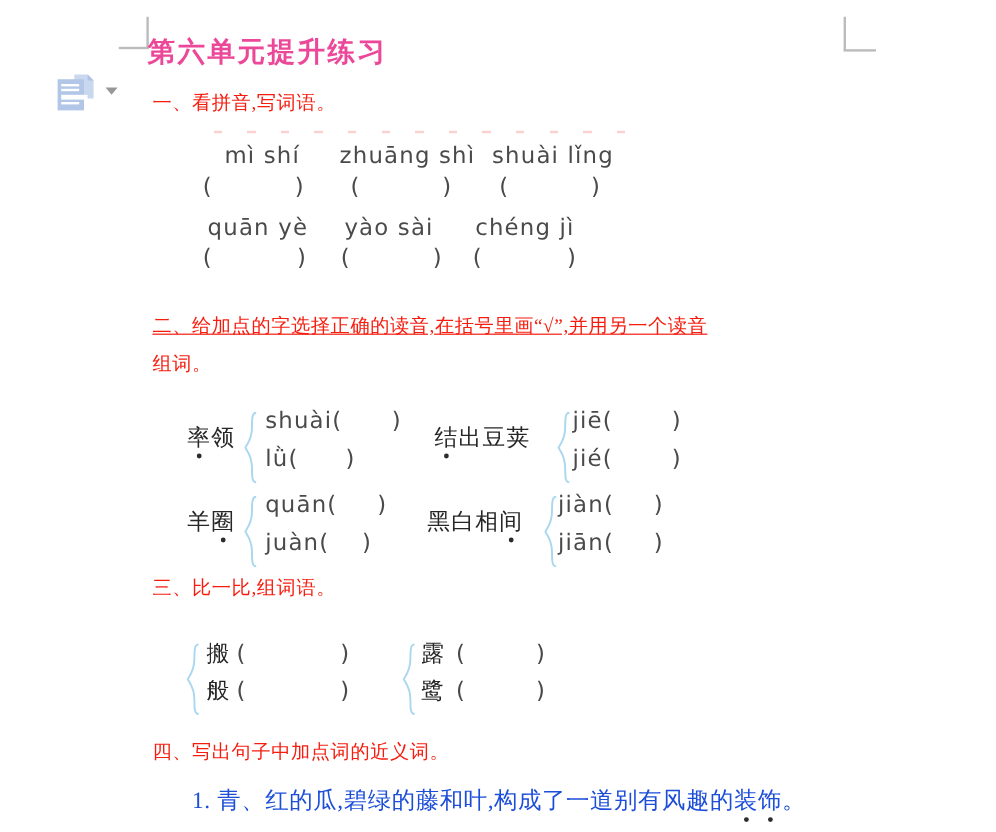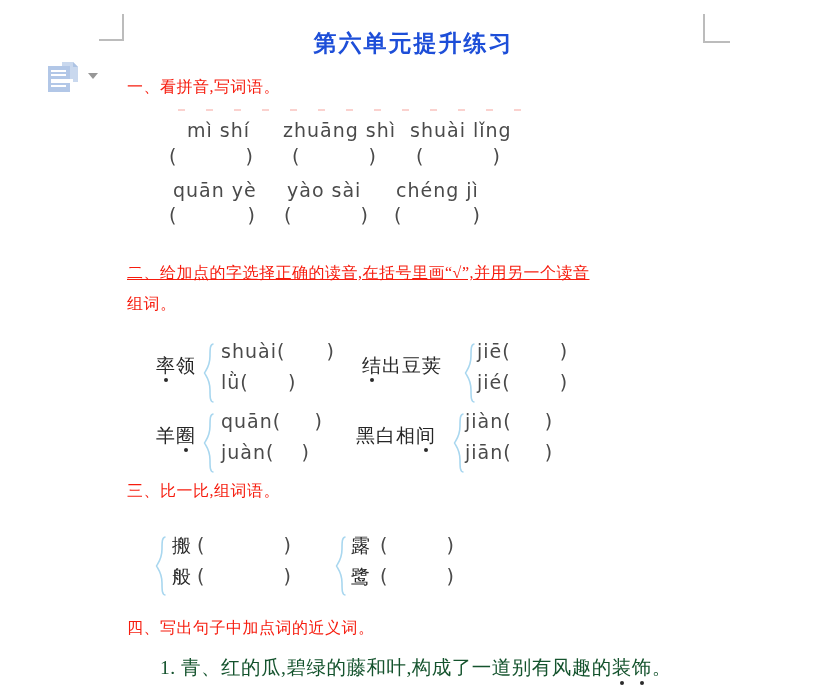--- a/index.html
+++ b/index.html
@@ -1,23 +1,23 @@
 <!DOCTYPE html>
 <html><head>
 <meta charset="utf-8">
 <style>
   html,body{margin:0;padding:0;}
   body{width:830px;height:693px;background:#ffffff;position:relative;overflow:hidden;
        font-family:"Liberation Serif","DejaVu Serif",serif;color:#1c1c1c;}
   .abs{position:absolute;white-space:nowrap;line-height:1;}
   .red{color:#f61c0e;}
-  .title{font-size:23px;font-weight:bold;letter-spacing:2px;text-align:center;color:#1d4ed8;}
+  .title{font-size:23px;font-weight:bold;letter-spacing:2px;color:#ec4899;}
   .heading{font-size:16px;letter-spacing:0.5px;}
   .hanzi{font-size:19px;letter-spacing:1px;color:#262626;}
-  .sentence{font-size:19.5px;letter-spacing:0.5px;color:#14532d;}
+  .sentence{font-size:19.5px;letter-spacing:0.5px;color:#1d4ed8;}
   .pinyin{font-family:"DejaVu Sans",sans-serif;font-size:19px;color:#4a4a4a;letter-spacing:1px;text-align:right;}
   .blank{display:inline-flex;justify-content:space-between;font-family:"DejaVu Sans",sans-serif;
          font-size:19px;color:#4a4a4a;vertical-align:baseline;}
   .mark{background:#bcbcbc;position:absolute;}
   .dot-under{position:relative;display:inline-block;}
   .dot-under::after{content:"";position:absolute;left:50%;bottom:-7px;width:4px;height:4px;
                     margin-left:-2px;border-radius:50%;background:#2b2b2b;}
   .dashes{position:absolute;height:2px;opacity:0.45;
           background:repeating-linear-gradient(90deg,#f59a93 0 7px,transparent 7px 28px);}
   .tri{width:0;height:0;border-left:5px solid transparent;border-right:5px solid transparent;

